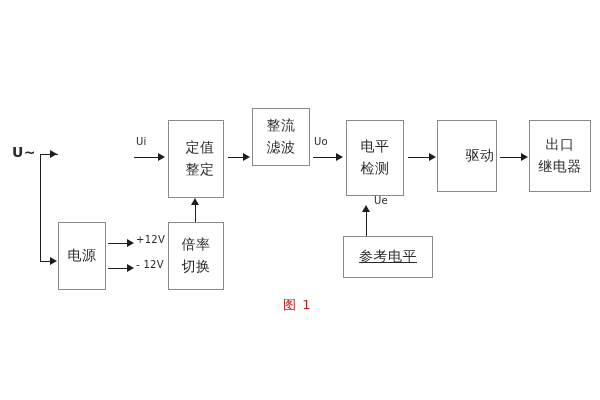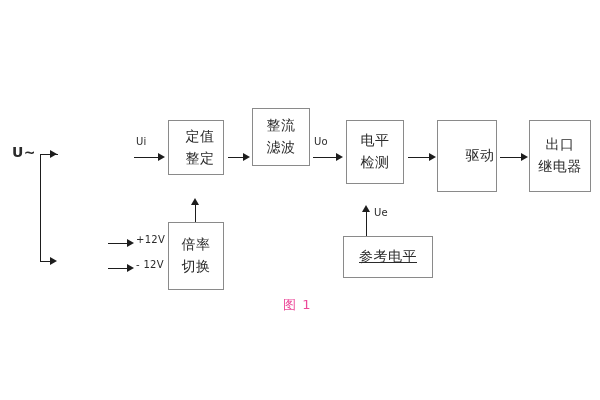--- a/index.html
+++ b/index.html
@@ -71,21 +71,21 @@
   .arrow-u {
     position: absolute;
     width: 0; height: 0;
     border-left: 4.5px solid transparent;
     border-right: 4.5px solid transparent;
     border-bottom: 7px solid #1d1d1d;
   }
   .caption {
     position: absolute;
     font-size: 13px;
-    color: #ec4899;
+    color: #b91c1c;
     letter-spacing: 1px;
   }
 </style>
 </head>
 <body>
 
 <div id="diagram">
 
   <div class="lbl big" style="left:12px; top:144px;">U~</div>
 
@@ -96,57 +96,60 @@
   <div class="arrow-r" style="left:50px; top:149.5px;"></div>
 
   <div class="hline" style="left:40px; top:261px; width:11px;"></div>
   <div class="arrow-r" style="left:50px; top:256.5px;"></div>
 
 
   <div class="lbl" style="left:136px; top:136px;">Ui</div>
   <div class="hline" style="left:134px; top:157px; width:25px;"></div>
   <div class="arrow-r" style="left:158px; top:152.5px;"></div>
 
-  <div class="box" style="left:168px; top:120px; width:56px; height:55px;padding-left:8px;">
+  <div class="box" style="left:168px; top:120px; width:56px; height:78px;padding-left:8px;">
     <span>定值</span>
     <span>整定</span>
   </div>
 
   <div class="hline" style="left:228px; top:157px; width:16px;"></div>
   <div class="arrow-r" style="left:243px; top:152.5px;"></div>
 
   <div class="box" style="left:252px; top:108px; width:58px; height:58px;">
     <span>整流</span>
     <span>滤波</span>
   </div>
 
   <div class="lbl" style="left:314px; top:136px;">Uo</div>
   <div class="hline" style="left:313px; top:157px; width:24px;"></div>
   <div class="arrow-r" style="left:336px; top:152.5px;"></div>
 
-  <div class="box" style="left:346px; top:120px; width:58px; height:64px;">
+  <div class="box" style="left:346px; top:120px; width:58px; height:76px;">
     <span>电平</span>
     <span>检测</span>
   </div>
 
   <div class="hline" style="left:408px; top:157px; width:22px;"></div>
   <div class="arrow-r" style="left:429px; top:152.5px;"></div>
 
   <div class="box" style="left:437px; top:120px; width:60px; height:72px;padding-left:26px;">
     <span>驱动</span>
   </div>
 
   <div class="hline" style="left:500px; top:157px; width:22px;"></div>
   <div class="arrow-r" style="left:521px; top:152.5px;"></div>
 
   <div class="box" style="left:529px; top:120px; width:62px; height:72px;">
     <span>出口</span>
     <span>继电器</span>
   </div>
 
+  <div class="box" style="left:58px; top:222px; width:48px; height:68px;">
+    <span>电源</span>
+  </div>
 
   <div class="hline" style="left:108px; top:243px; width:20px;"></div>
   <div class="arrow-r" style="left:127px; top:238.5px;"></div>
   <div class="lbl" style="left:136px; top:234px;">+12V</div>
 
   <div class="hline" style="left:108px; top:268px; width:20px;"></div>
   <div class="arrow-r" style="left:127px; top:263.5px;"></div>
   <div class="lbl" style="left:136px; top:259px;">- 12V</div>
 
   <div class="box" style="left:168px; top:222px; width:56px; height:68px;">
@@ -156,17 +159,17 @@
 
   <div class="vline" style="left:195px; top:204px; height:18px;"></div>
   <div class="arrow-u" style="left:190.5px; top:198px;"></div>
 
   <div class="box" style="left:343px; top:236px; width:90px; height:42px;text-decoration:underline;">
     <span>参考电平</span>
   </div>
 
   <div class="vline" style="left:366px; top:211px; height:25px;"></div>
   <div class="arrow-u" style="left:361.5px; top:205px;"></div>
-  <div class="lbl" style="left:374px; top:207px;">Ue</div>
+  <div class="lbl" style="left:374px; top:195px;">Ue</div>
 
   <div class="caption" style="left:283px; top:296px;">图 1</div>
 
 </div>
 
 </body></html>

